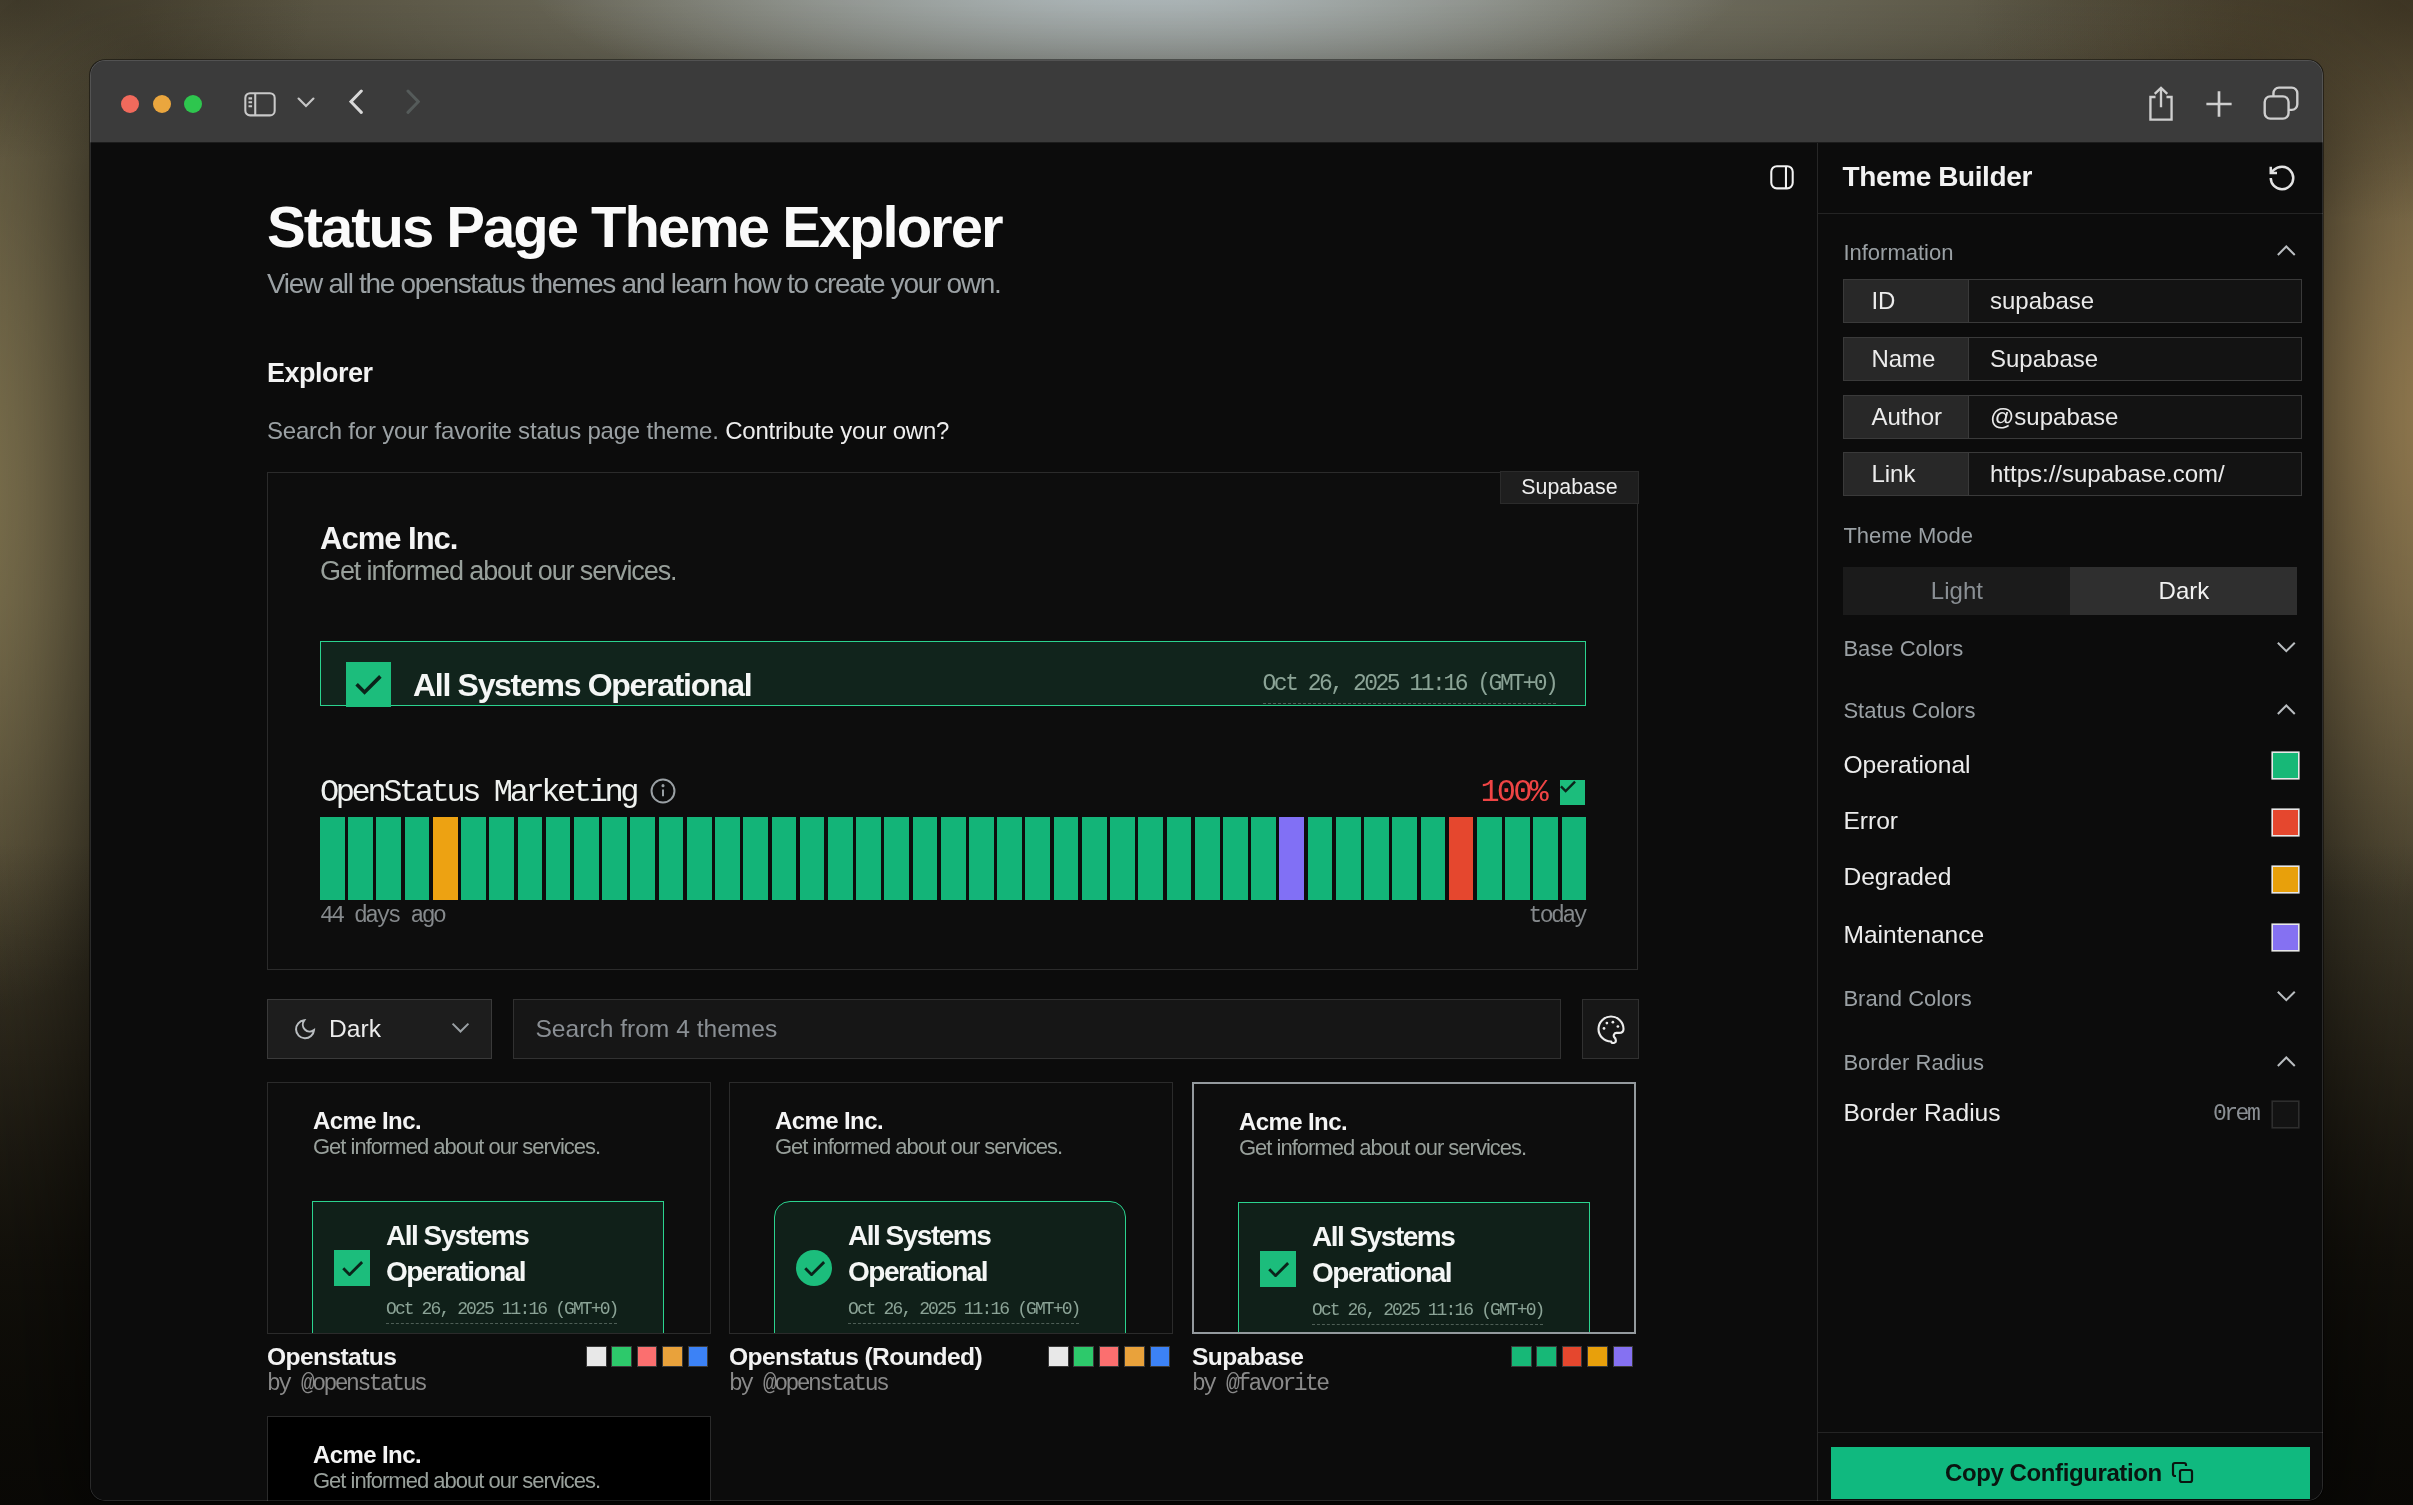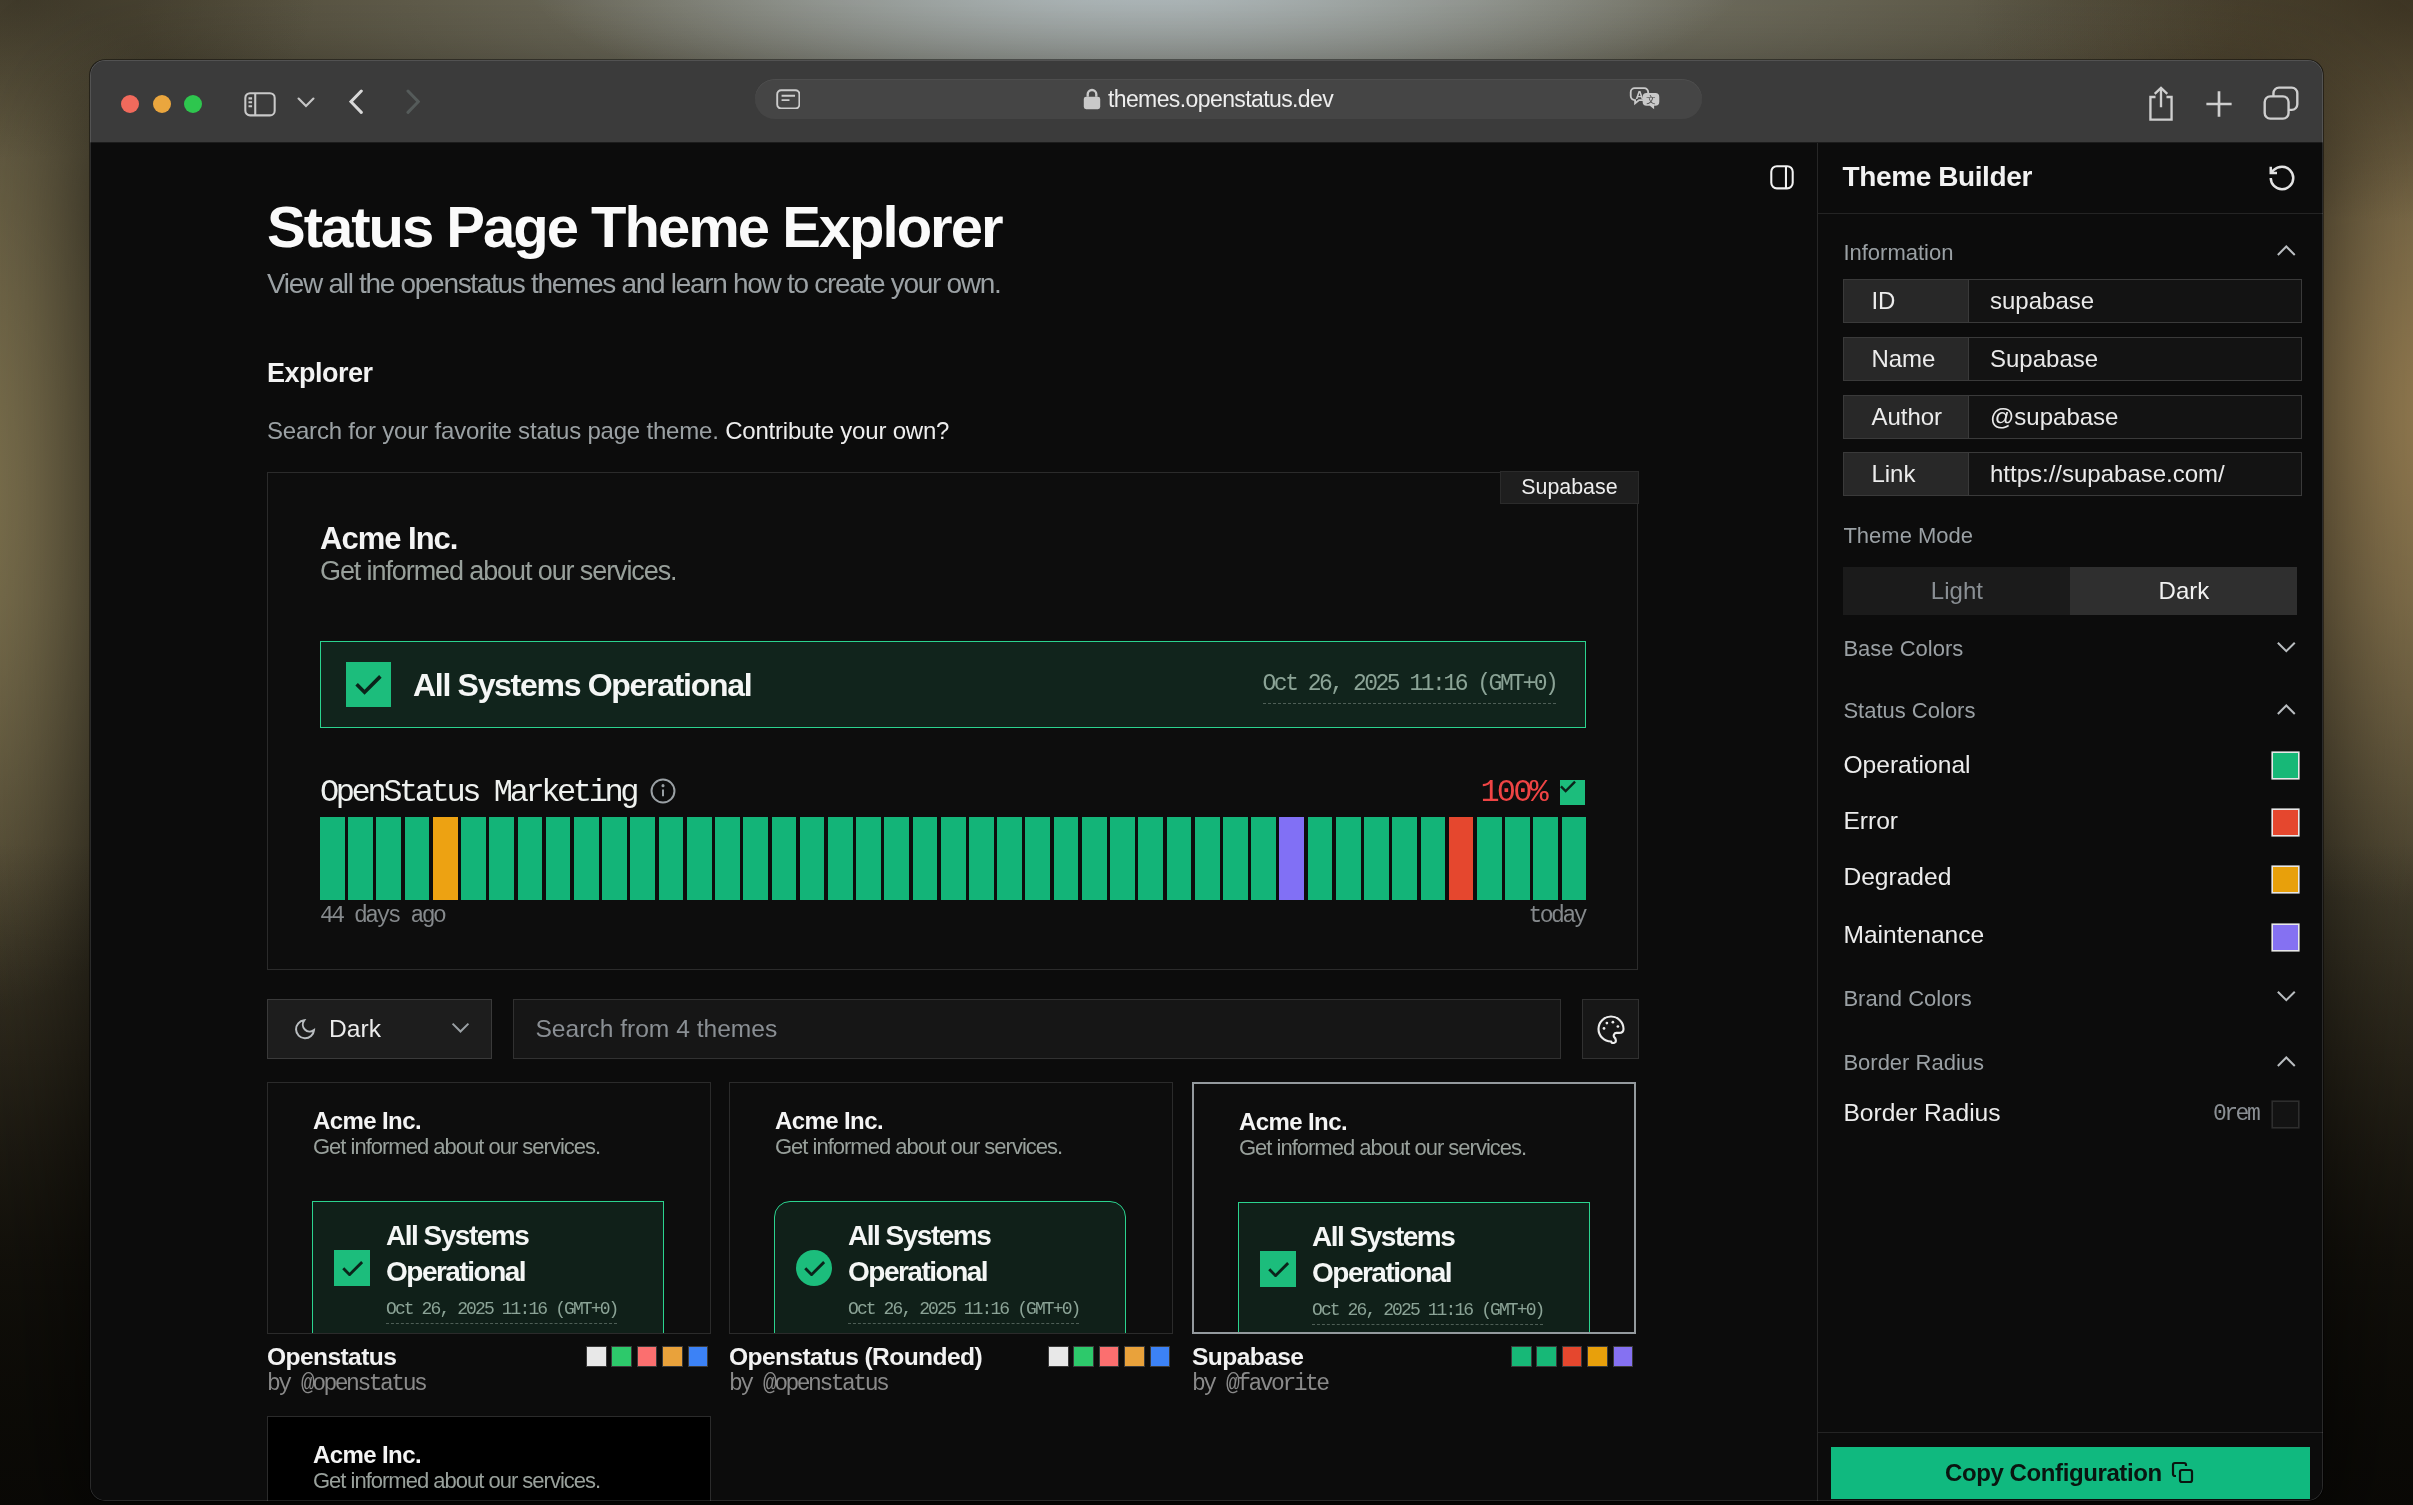--- a/index.html
+++ b/index.html
@@ -39,21 +39,21 @@
 .h1 { position:absolute; left:177px; top:50px; font-size:58px; font-weight:700; color:#fafafa; letter-spacing:-2px; }
 .sub { position:absolute; left:177px; top:125px; font-size:28px; color:#9ba1a4; letter-spacing:-1.3px; }
 .exph { position:absolute; left:177px; top:215px; font-size:27px; font-weight:700; color:#f2f2f2; letter-spacing:-0.5px; }
 .searchline { position:absolute; left:177px; top:274px; font-size:24px; color:#9ba1a4; letter-spacing:-0.2px; }
 .searchline b { color:#ededed; font-weight:500; }
 
 .pbox { position:absolute; left:177px; top:329px; width:1371px; height:498px; border:1.6px solid #2b2b2b; background:#0d0d0d; }
 .ptab { position:absolute; top:-1.6px; right:-1.6px; height:33px; padding:0 20px; background:#1e1e1e; border:1.6px solid #2b2b2b; color:#ededed; font-size:21.4px; display:flex; align-items:center; }
 .pacme { position:absolute; left:52px; top:48px; font-size:31px; font-weight:700; color:#f4f4f4; letter-spacing:-1px;}
 .psub  { position:absolute; left:52px; top:83px; font-size:27px; color:#98a09b; letter-spacing:-1.1px;}
-.banner { position:absolute; left:52px; top:168px; width:1266px; height:87px; border:1.6px solid #2bd38f; background:#11241c;padding-left:14px; }
+.banner { position:absolute; left:52px; top:168px; width:1266px; height:65px; border:1.6px solid #2bd38f; background:#11241c;padding-left:14px; }
 .bcheck { position:absolute; left:24.6px; top:20px; width:45px; height:45px; background:#1cbd7c; }
 .bcheck svg, .mcheck svg { position:absolute; inset:0; margin:auto; }
 .btext { position:absolute; left:92px; top:24.6px; font-size:32px; font-weight:700; color:#f4f6f5; letter-spacing:-1.3px;}
 .bdate { position:absolute; right:28.6px; top:29px; font-family:"Liberation Mono",monospace; font-size:23px; color:#8ba396; border-bottom:1.6px dashed #4e5e56; padding-bottom:5.6px; letter-spacing:-2.5px;}
 .trktitle { position:absolute; left:52px; top:301px; font-family:"Liberation Mono",monospace; font-size:32px; color:#eef1ef; letter-spacing:-3.4px;}
 .trkpct { position:absolute; right:91px; top:301px; font-family:"Liberation Mono",monospace; font-size:32px; color:#ef4444; letter-spacing:-2.8px;}
 .trkcheck { position:absolute; right:52px; top:307px; width:25.4px; height:25.4px; background:#1cbd7c; }
 .bars { position:absolute; left:52px; top:344px; width:1266px; height:83px; display:flex; gap:3.5px; }
 .bars i { flex:1; background:#13b478; }
 .bars i.o { background:#eda212; } .bars i.p { background:#8170f5; } .bars i.e { background:#e5472e; }
@@ -114,40 +114,20 @@
     </svg>
     <svg class="ticon" style="left:207px;top:37px" width="18" height="11" viewBox="0 0 23 14" fill="none" stroke="#c6c6c6" stroke-width="2.8" stroke-linecap="round">
         <path d="M2 2 L11.5 11.5 L21 2"></path>
       </svg>
     <svg class="ticon" style="left:259px;top:29px" width="14.3" height="25.4" viewBox="0 0 18 32" fill="none" stroke="#d8d8d8" stroke-width="3.8" stroke-linecap="round">
         <path d="M15.5 2.5 L2.5 16 L15.5 29.5"></path>
       </svg>
     <svg class="ticon" style="left:316px;top:29px" width="14.3" height="25.4" viewBox="0 0 18 32" fill="none" stroke="#555b5a" stroke-width="3.8" stroke-linecap="round">
         <path d="M2.5 2.5 L15.5 16 L2.5 29.5"></path>
       </svg>
-    <div class="urlbar">
-      <svg class="ticon" style="left:20.6px;top:9.5px" width="24.6" height="20.6" viewBox="0 0 31 26" fill="none" stroke="#cccccc" stroke-width="2.4">
-        <rect x="1.5" y="1.5" width="28" height="23" rx="5"></rect>
-          <line x1="7" y1="8.5" x2="24" y2="8.5"></line>
-          <line x1="7" y1="14" x2="17" y2="14"></line>
-      </svg>
-      <div class="urltext">
-        <svg width="18" height="24" viewBox="0 0 23 30" fill="#c9c9c9">
-            <path d="M4.5 12 V9 a7 7 0 0 1 14 0 V12 h-3 V9 a4 4 0 0 0-8 0 V12 Z"></path>
-            <rect x="1" y="12" width="21" height="16" rx="3"></rect>
-          </svg>
-        <span>themes.openstatus.dev</span>
-      </div>
-      <svg class="ticon" style="right:41px;top:8px" width="32" height="24.6" viewBox="0 0 40 31" fill="none">
-        <path d="M7 1.5 h12 a5 5 0 0 1 5 5 v5 a5 5 0 0 1 -5 5 h-6.5 l-5 4 v-4 h-0.5 a5 5 0 0 1 -5 -5 v-5 a5 5 0 0 1 5 -5 Z" stroke="#c9c9c9" stroke-width="2.3"></path>
-        <text x="13" y="14.5" fill="#c9c9c9" font-size="14" font-family="Liberation Sans" text-anchor="middle" font-weight="bold">A</text>
-        <path d="M22 7.5 h11 a5 5 0 0 1 5 5 v6 a5 5 0 0 1 -5 5 h-1.5 v4.5 l-5.5 -4.5 h-4 a5 5 0 0 1 -5 -5 v-6 a5 5 0 0 1 5 -5 Z" fill="#c9c9c9"></path>
-        <text x="27.5" y="20.5" fill="#3b3b3b" font-size="12" font-family="Liberation Sans" text-anchor="middle">文</text>
-      </svg>
-    </div>
     <svg class="ticon" style="left:2056px;top:26px" width="30" height="36" viewBox="0 0 38 46" fill="none" stroke="#cfcfcf" stroke-width="3">
       <path d="M12 14 H5.5 V43 H32.5 V14 H26"></path>
         <line x1="19" y1="2.5" x2="19" y2="27"></line>
         <path d="M11 10 L19 2.5 L27 10"></path>
     </svg>
     <svg class="ticon" style="left:2114px;top:28.6px" width="30" height="30" viewBox="0 0 38 38" stroke="#cfcfcf" stroke-width="3.4">
         <line x1="19" y1="3" x2="19" y2="35"></line>
         <line x1="3" y1="19" x2="35" y2="19"></line>
       </svg>
     <svg class="ticon" style="left:2173px;top:26px" width="36" height="35" viewBox="0 0 45 44" fill="none" stroke="#cfcfcf" stroke-width="3">

